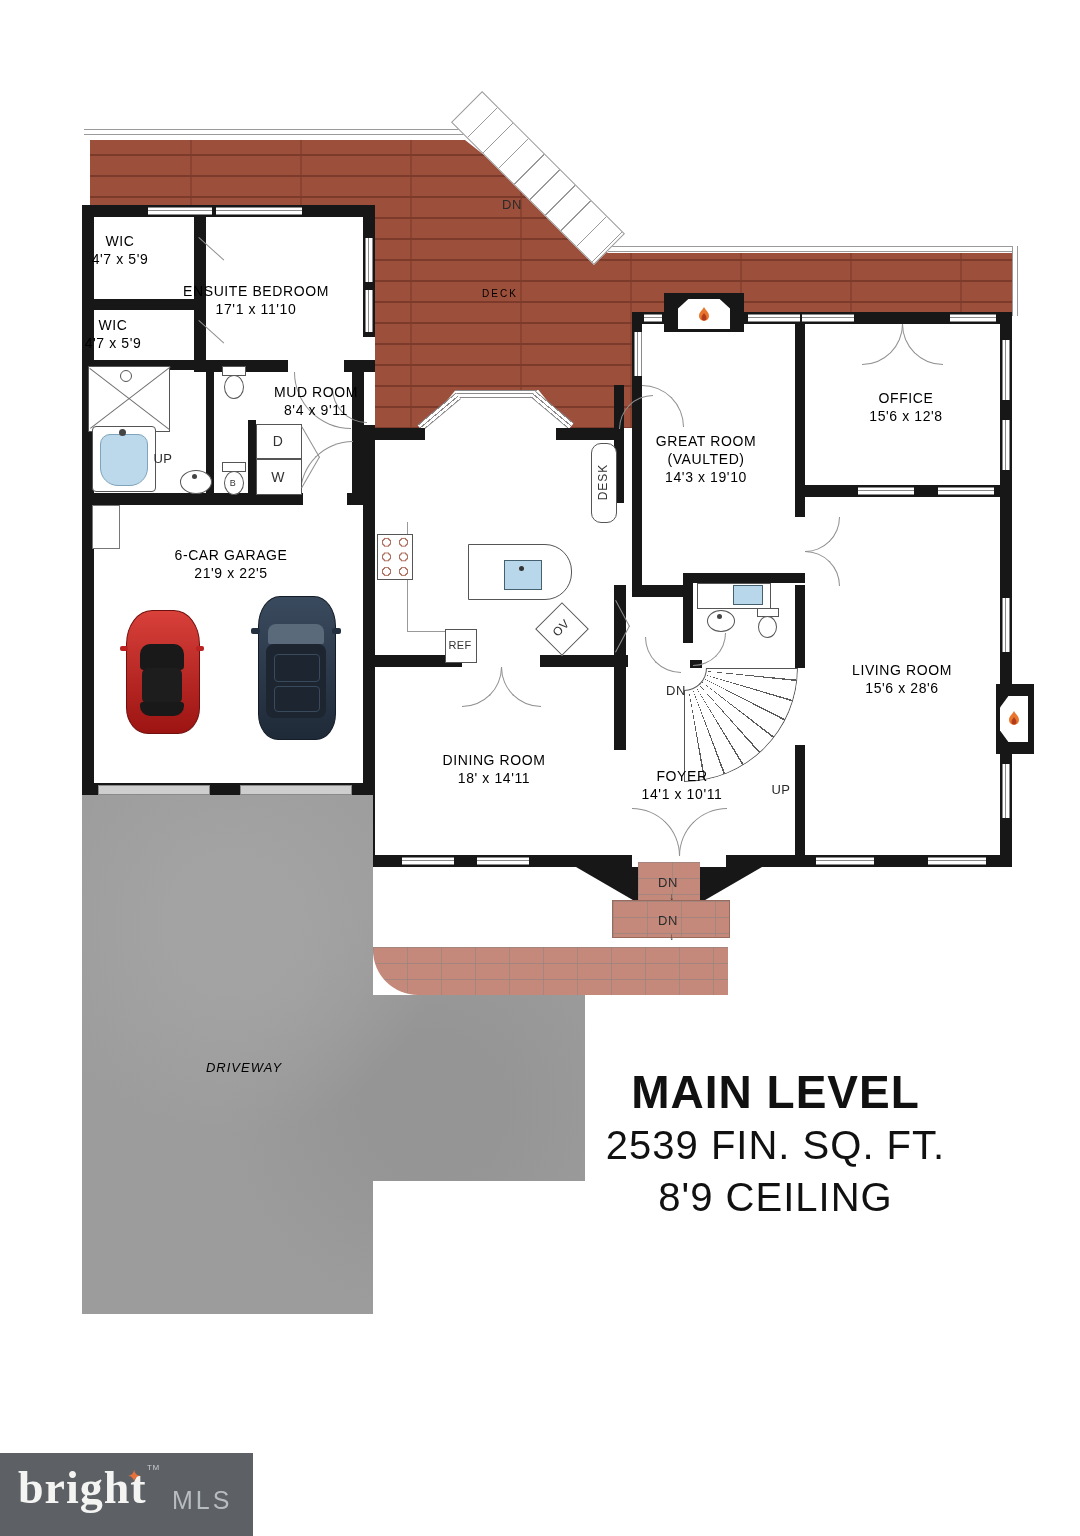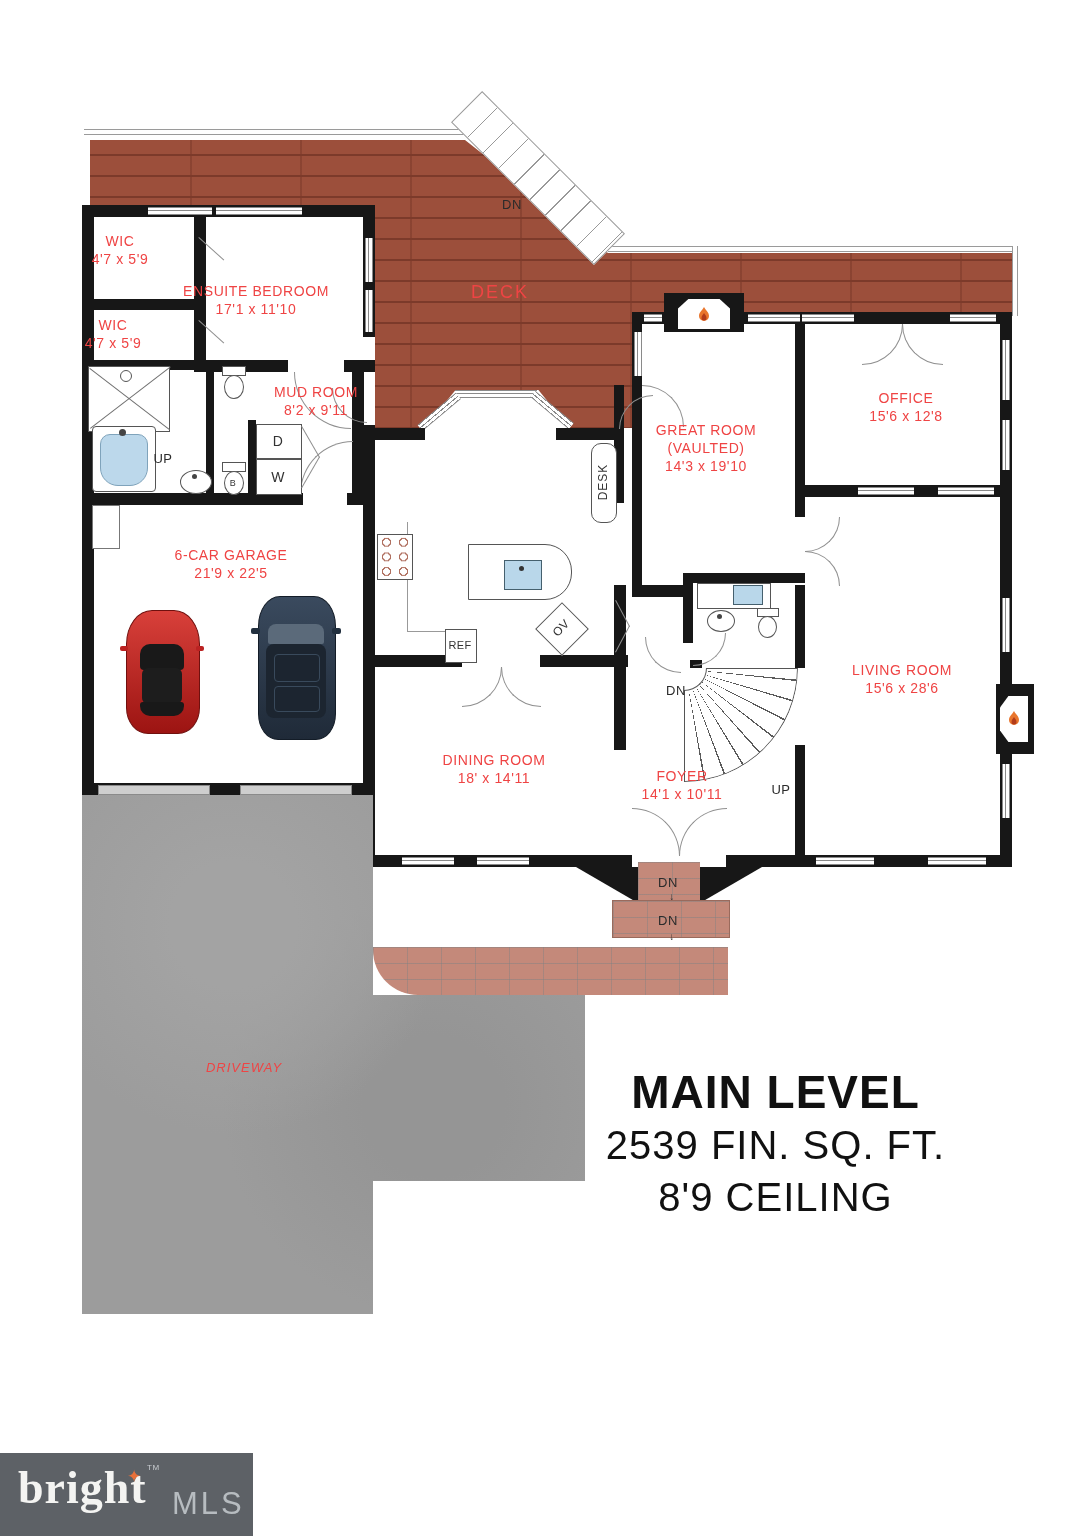--- a/index.html
+++ b/index.html
@@ -12,21 +12,21 @@
   .win{position:absolute;height:8px;background:linear-gradient(to bottom,#8a8a8a 0 1px,#fff 1px 3.5px,#8a8a8a 3.5px 4.5px,#fff 4.5px 7px,#8a8a8a 7px 8px);}
   .winv{position:absolute;width:8px;background:linear-gradient(to right,#8a8a8a 0 1px,#fff 1px 3.5px,#8a8a8a 3.5px 4.5px,#fff 4.5px 7px,#8a8a8a 7px 8px);}
   
   .arc{position:absolute;border:0 solid #8f8f8f;background:transparent;}
   .a-tl{border-radius:100% 0 0 0;border-width:1.3px 0 0 1.3px;}
   .a-tr{border-radius:0 100% 0 0;border-width:1.3px 1.3px 0 0;}
   .a-bl{border-radius:0 0 0 100%;border-width:0 0 1.3px 1.3px;}
   .a-br{border-radius:0 0 100% 0;border-width:0 1.3px 1.3px 0;}
   .leaf{position:absolute;height:1.3px;background:#8f8f8f;transform-origin:0 0;}
   
-  .lbl{position:absolute;font-size:14px;line-height:1.3;color:#ef4444;text-align:center;
+  .lbl{position:absolute;font-size:14px;line-height:1.3;color:#000000;text-align:center;
        letter-spacing:.6px;transform:translate(-50%,-50%);white-space:nowrap;}
   .lbl span{display:block;}
   .lbl span:empty{display:none;}
   .mark{position:absolute;font-size:13px;color:#2b2b2b;letter-spacing:.5px;transform:translate(-50%,-50%);white-space:nowrap;}
   .fixlbl{position:absolute;font-size:11px;color:#333;letter-spacing:.4px;transform:translate(-50%,-50%);}
   
   .deck{position:absolute;left:82px;top:135px;width:930px;height:307px;
     background-color:#9c4f3b;
     background-image:
       repeating-linear-gradient(180deg,transparent 0 19px,#7c3a2a 19px 21px),
@@ -48,21 +48,21 @@
   .xline{position:absolute;height:1.2px;background:#6f6f6f;transform-origin:0 0;}
   .fixbox{position:absolute;background:#fff;border:1.3px solid #555;}
   .summary{position:absolute;left:543px;top:1066px;width:465px;text-align:center;color:#111;}
   .summary .t1{font-size:46px;font-weight:bold;letter-spacing:1px;line-height:1.15;}
   .summary .t2,.summary .t3{font-size:40px;font-weight:normal;letter-spacing:1px;line-height:1.3;}
   .logo{position:absolute;left:0;top:1453px;width:253px;height:83px;background:#5d6166;}
   .logo .brand{position:absolute;left:18px;top:8px;font-family:"Liberation Serif",serif;
     font-weight:bold;font-size:46px;color:#f4f4f2;letter-spacing:1px;}
   .logo .star{position:absolute;left:127px;top:13px;color:#e8703a;font-size:17px;}
   .logo .tm{position:absolute;left:147px;top:10px;color:#c9cdd1;font-size:8px;letter-spacing:.5px;}
-  .logo .mls{position:absolute;left:172px;top:33px;color:#b7bcc0;font-size:31px;letter-spacing:3px;font-weight:normal;}
+  .logo .mls{position:absolute;left:172px;top:33px;color:#b7bcc0;font-size:25px;letter-spacing:3px;font-weight:normal;}
   .stairfan{position:absolute;left:684px;top:668px;width:112px;height:112px;
     border:1.5px solid #555;border-radius:0 0 100% 0;
     background:repeating-conic-gradient(from 0deg at 0 0,#5a5a5a 0 .8deg,#fff .8deg 10.6deg);
     -webkit-mask:radial-gradient(circle at 0 0,transparent 0 21px,#000 21px);
             mask:radial-gradient(circle at 0 0,transparent 0 21px,#000 21px);}
   .stairhub{position:absolute;left:684px;top:668px;width:22px;height:22px;background:#fff;
     border:0 solid #555;border-width:0 1.5px 1.5px 0;border-radius:0 0 100% 0;}
   .deckstairs{position:absolute;left:437px;top:156px;width:200px;height:42px;background:#fff;
     border:1px solid #999;transform:rotate(45deg);
     background-image:repeating-linear-gradient(to right,transparent 0 21px,#999 21px 22px);}
@@ -271,26 +271,26 @@
   <div class="lbl" style="left:113px;top:334px;">
     <span>WIC</span>
       <span>4'7 x 5'9</span>
   </div>
   <div class="lbl" style="left:256px;top:300px;">
     <span>ENSUITE BEDROOM</span>
       <span>17'1 x 11'10</span>
   </div>
   <div class="lbl" style="left:316px;top:401px;">
     <span>MUD ROOM</span>
-      <span>8'2 x 9'11</span>
-  </div>
-  <div class="lbl" style="left:500px;top:293px;font-size:18px;letter-spacing:2px;">
+      <span>8'4 x 9'11</span>
+  </div>
+  <div class="lbl" style="left:500px;top:293px;font-size:10px;letter-spacing:2px;">
     <span>DECK</span>
   </div>
-  <div class="lbl" style="left:706px;top:448px;">
+  <div class="lbl" style="left:706px;top:459px;">
     <span>GREAT ROOM</span>
       <span>(VAULTED)</span>
       <span>14'3 x 19'10</span>
   </div>
   <div class="lbl" style="left:906px;top:407px;">
     <span>OFFICE</span>
       <span>15'6 x 12'8</span>
   </div>
   <div class="lbl" style="left:231px;top:564px;">
     <span>6-CAR GARAGE</span>

